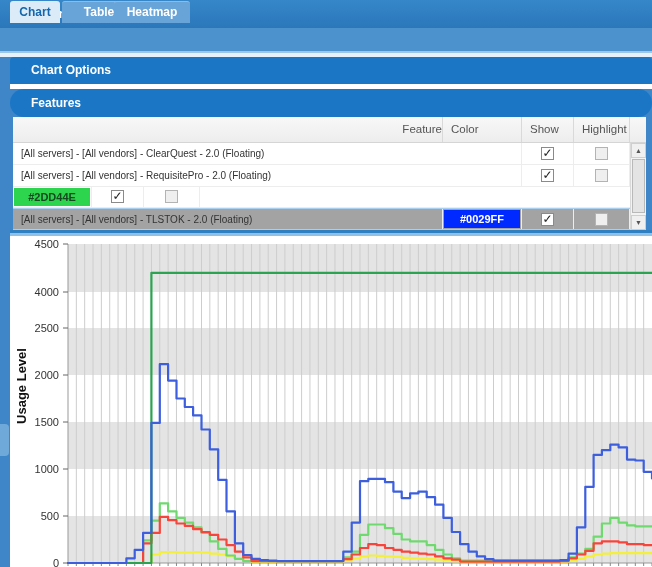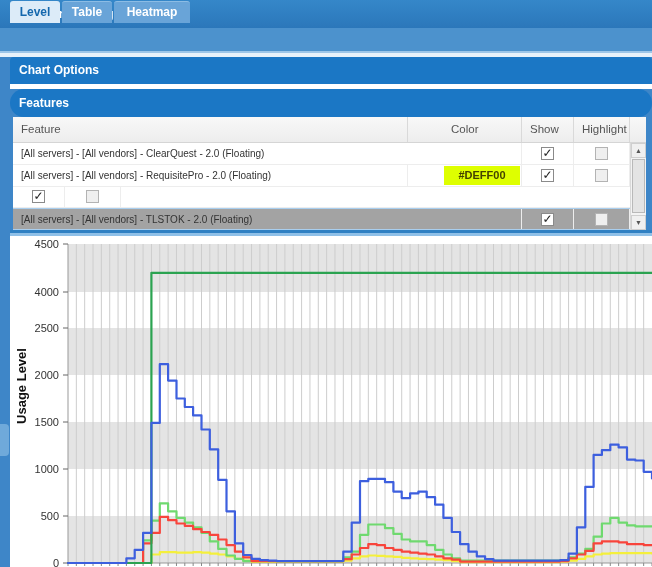--- a/index.html
+++ b/index.html
@@ -17,29 +17,29 @@
   .tabstrip-line1{position:absolute;left:0;top:51px;width:652px;height:2px;background:#9EC6E8;}
   .tabstrip-line2{position:absolute;left:0;top:53px;width:652px;height:4px;background:#E7F1FA;}
   .tab{position:absolute;top:1px;height:22px;line-height:22px;text-align:center;
        font-size:12px;font-weight:bold;border-radius:3px 3px 0 0;cursor:pointer;}
   .tab.active{background:#DCEBF8;color:#1467AD;}
   .tab.inactive{background:#69A4D8;color:#FFFFFF;border-top:1px solid #8CBCE4;height:21px;line-height:21px;}
   
   .section-bar{position:absolute;left:10px;width:642px;height:27px;background:#1B77C5;
        border-radius:4px 4px 0 0;color:#fff;font-size:12px;font-weight:bold;
        line-height:27px;padding-left:0;}
-  .section-bar .bar-label{margin-left:9px;}
+  .section-bar .bar-label{margin-left:21px;}
   .gap-white{position:absolute;left:10px;top:84px;width:642px;height:5px;background:#FFFFFF;}
   
   .features-body{position:absolute;left:13px;top:117px;width:633px;height:113px;background:#fff;}
   .tbl-header{display:flex;height:25px;background:linear-gradient(#F8F8F8,#EDEDED);
        border-bottom:1px solid #D5D5D5;font-size:11.5px;color:#555;}
   .tbl-header .cell{line-height:25px;padding-left:8px;border-right:1px solid #D9D9D9;box-sizing:border-box;}
-  .c-feature{flex:1;}
-  .c-color{width:79px;margin-left:35px;}
+  .c-feature{flex:1;text-align:right;}
+  .c-color{width:79px;}
   .c-show{width:52px;}
   .c-highlight{width:56px;}
   .c-scroll{width:16px;border-right:none !important;}
   .rows-area{position:relative;height:87px;}
   .feat-row{display:flex;height:21.75px;box-sizing:border-box;border-bottom:1px solid #EDEDED;
        background:#fff;cursor:pointer;}
   .feat-row.selected{background:#a3a3a3;border-top:1px solid #A9CEEE;border-bottom:1px solid #A9CEEE;}
   .feat-row .cell{box-sizing:border-box;border-right:1px solid #EDEDED;display:flex;align-items:center;}
   .feat-name{font-size:10px;color:#333;padding-left:8px;white-space:nowrap;overflow:hidden;}
   .swatch{flex:1;align-self:stretch;margin:1px;display:flex;align-items:center;justify-content:center;
@@ -69,22 +69,22 @@
 <body>
 
 <div id="app">
 
   <div class="win-header">
     <span class="win-icon">↻</span>
     <span class="win-title">License Usage</span>
   </div>
 
   <div class="tabstrip"></div>
-  <div class="tab active" style="left:10px;width:50px;">Level</div>
-  <div class="tab inactive" style="left:62px;width:50px;">Table</div>
+  <div class="tab active" style="left:10px;width:50px;">Chart</div>
+  <div class="tab inactive" style="left:62px;width:50px;padding-left:12px;">Table</div>
   <div class="tab inactive" style="left:114px;width:76px;">Heatmap</div>
   <div class="tabstrip-line1"></div>
   <div class="tabstrip-line2"></div>
 
   <div class="section-bar" style="top:57px;">
     <span class="bar-label">Chart Options</span>
   </div>
 
   <div class="gap-white"></div>
 
@@ -112,45 +112,48 @@
         <div class="cell c-highlight cbx-wrap">
             <div class="cbx unchecked"></div>
           </div>
         <div class="cell c-scroll" style="border-right:none;"></div>
       </div>
 
       <div class="feat-row">
         <div class="cell c-feature">
             <span class="feat-name">[All servers] - [All vendors] - RequisitePro - 2.0 (Floating)</span>
           </div>
-        <div class="cell c-color">
-            <div class="swatch" style="background: rgb(222, 255, 0); color: rgb(68, 68, 0);">#DEFF00</div>
-          </div>
         <div class="cell c-show cbx-wrap">
             <div class="cbx">✓</div>
           </div>
         <div class="cell c-highlight cbx-wrap">
             <div class="cbx unchecked"></div>
           </div>
         <div class="cell c-scroll" style="border-right:none;"></div>
       </div>
 
       <div class="feat-row">
+        <div class="cell c-color">
+            <div class="swatch" style="background: rgb(45, 212, 78); color: rgb(20, 73, 31);">#2DD44E</div>
+          </div>
         <div class="cell c-show cbx-wrap">
             <div class="cbx">✓</div>
           </div>
         <div class="cell c-highlight cbx-wrap">
             <div class="cbx unchecked"></div>
           </div>
         <div class="cell c-scroll" style="border-right:none;"></div>
       </div>
 
       <div class="feat-row selected">
         <div class="cell c-feature">
             <span class="feat-name">[All servers] - [All vendors] - TLSTOK - 2.0 (Floating)</span>
+          </div>
+        <div class="cell c-color">
+            <div class="swatch" style="background: rgb(0, 41, 255); color: rgb(255, 255, 255);">#0029FF</div>
           </div>
         <div class="cell c-show cbx-wrap">
             <div class="cbx">✓</div>
           </div>
         <div class="cell c-highlight cbx-wrap">
             <div class="cbx unchecked"></div>
           </div>
         <div class="cell c-scroll" style="border-right:none;"></div>
       </div>
 

